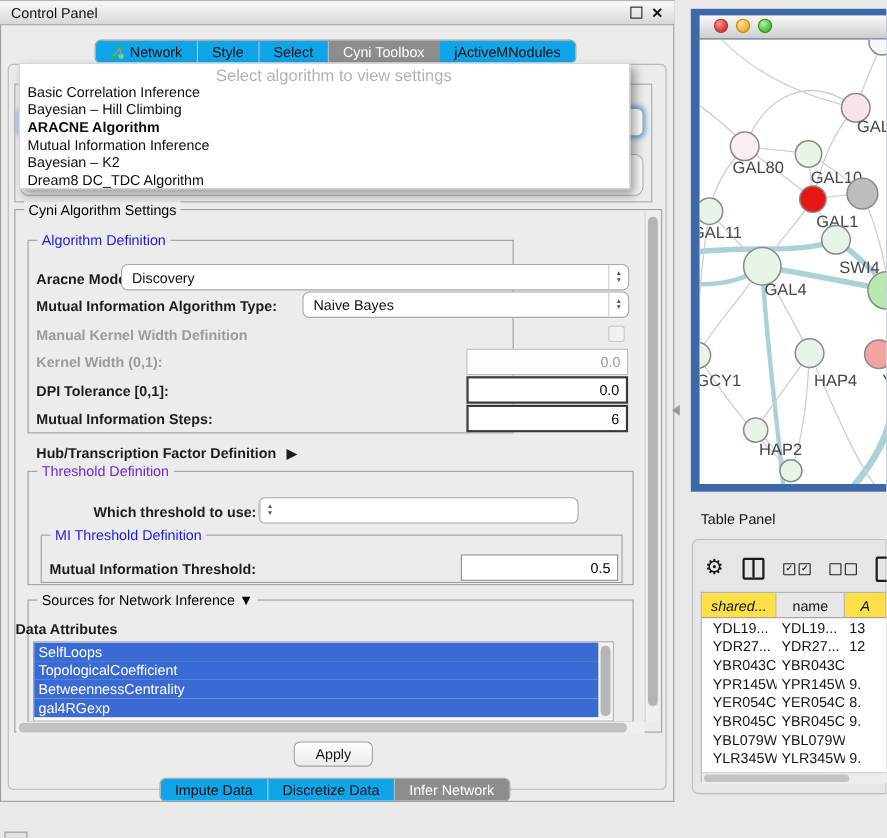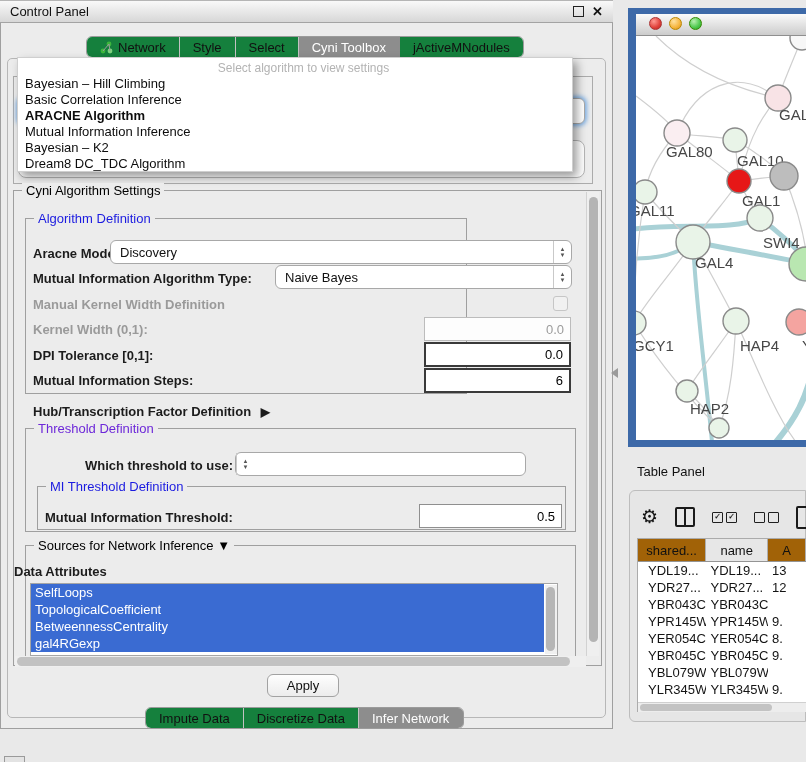--- a/index.html
+++ b/index.html
@@ -19,40 +19,40 @@
     box-sizing:border-box;display:flex;align-items:center;font-size:13px;color:#111;}
   #cp-titlebar .title{padding-left:10px;}
   .tb-btns{position:absolute;right:10px;top:4px;display:flex;gap:8px;align-items:center;}
   .float-btn{width:9px;height:9px;border:1.6px solid #222;background:transparent;}
   .close-btn{font-size:13px;font-weight:bold;color:#111;line-height:13px;}
 
   
   #tab-strip{left:86px;top:36px;height:22px;display:flex;background:#fff;
     border:1px solid #9b9b9b;border-radius:6px;overflow:hidden;box-sizing:border-box;}
   .tab{display:flex;align-items:center;padding:0 13px;font-size:13px;color:#111;
-    border-right:1px solid #c2c2c2;white-space:nowrap;background:#15803d;}
+    border-right:1px solid #c2c2c2;white-space:nowrap;background:#0ea5e9;}
   .tab:last-child{border-right:none;}
   .tab.selected{background:#8d8d8d;color:#fff;border-right:1px solid #8d8d8d;}
   .tab .ticon{margin-right:5px;display:inline-block;width:13px;height:13px;}
 
   
   #content-box{left:7px;top:58px;width:599px;height:660px;background:#ececec;
     border:1px solid #b7b7b7;border-radius:5px;box-sizing:border-box;}
 
   
   #ghost-group{left:13px;top:76px;width:580px;height:108px;border:1px solid #ababab;box-sizing:border-box;}
   #ghost-combo{left:18px;top:98px;width:567px;height:26px;background:#fff;
     border:1px solid #a8a8a8;border-radius:6px;box-shadow:0 0 4px 2px #7fb0e4;box-sizing:border-box;}
   #ghost-field{left:18px;top:140px;width:567px;height:38px;background:#fdfdfd;
     border:1px solid #b5b5b5;border-radius:8px;box-sizing:border-box;}
 
   
   #algo-popup{left:17px;top:57px;width:556px;height:115px;background:#fff;
     border:1px solid #cfcfcf;box-shadow:4px 5px 9px rgba(0,0,0,.38);box-sizing:border-box;}
-  #algo-prompt{text-align:center;color:#b3b3b3;font-size:12px;padding-top:3px;height:15px;padding-left:17px;}
+  #algo-prompt{text-align:center;color:#b3b3b3;font-size:15px;padding-top:3px;height:15px;padding-left:17px;}
   .algo-item{font-size:13px;line-height:16px;padding-left:7px;color:#0d0d0d;white-space:nowrap;}
   .algo-item.bold{font-weight:bold;}
 
   
   .groupbox{border:1px solid #9f9f9f;box-sizing:border-box;background:transparent;}
   .grouplabel{position:absolute;top:-8px;left:8px;background:#ececec;padding:0 4px;
     font-size:13px;white-space:nowrap;}
   .blue{color:#1b1be0;}
   .green{color:#6d28d9;}
 
@@ -132,21 +132,21 @@
   .cbpair{display:flex;gap:3px;}
   .cb{width:9px;height:9px;border:1.5px solid #1f1f1f;border-radius:1px;font-size:8px;
     line-height:8px;color:#1f1f1f;text-align:center;font-weight:bold;}
   .pagepart{width:14px;height:19px;border:2px solid #1a1a1a;border-radius:2px;}
 
   #tp-table{left:637px;top:538px;width:169px;height:174px;background:#fff;
     border-left:1px solid #ababab;border-top:1px solid #ababab;box-sizing:border-box;overflow:hidden;}
   .th-row{display:flex;height:23px;border-bottom:1px solid #949494;box-sizing:border-box;}
   .th{font-size:13px;color:#111;display:flex;align-items:center;justify-content:center;
     border-right:1px solid #aeaeae;box-sizing:border-box;overflow:hidden;white-space:nowrap;}
-  .th.bluehead{background:#a16207;}
+  .th.bluehead{background:#fde047;font-style:italic;}
   .th.grayhead{background:#e7e7e7;}
   .tr{display:flex;height:17px;box-sizing:border-box;}
   .td{font-size:13px;color:#141414;line-height:17px;white-space:nowrap;overflow:hidden;box-sizing:border-box;}
   #tp-hsb{left:638px;top:702px;width:168px;height:10px;background:#ededed;border-top:1px solid #d0d0d0;box-sizing:border-box;}
   #tp-hsb .thumb{position:absolute;left:2px;top:1px;width:132px;height:7px;background:#c3c3c3;border-radius:4px;}
 
   
   #corner-btn{left:4px;top:756px;width:21px;height:12px;border:1px solid #9a9a9a;background:#e3e3e3;box-sizing:border-box;}
 
   svg text{font-family:"Liberation Sans",sans-serif;}
@@ -191,22 +191,22 @@
 
 <div class="abs" id="content-box"></div>
 
 <div class="abs" id="ghost-group"></div>
 <div class="abs" id="ghost-combo"></div>
 <div class="abs" id="ghost-field"></div>
 
 <div class="abs" id="algo-popup">
   <div id="algo-prompt">Select algorithm to view settings</div>
   <div id="algo-items">
+      <div class="algo-item">Basic Correlation Inference</div>
       <div class="algo-item">Bayesian – Hill Climbing</div>
-      <div class="algo-item">Basic Correlation Inference</div>
       <div class="algo-item bold">ARACNE Algorithm</div>
       <div class="algo-item">Mutual Information Inference</div>
       <div class="algo-item">Bayesian – K2</div>
       <div class="algo-item">Dream8 DC_TDC Algorithm</div>
     </div>
 </div>
 
 <div class="abs groupbox" id="settings-group">
   <span class="grouplabel">Cyni Algorithm Settings</span>
 </div>

